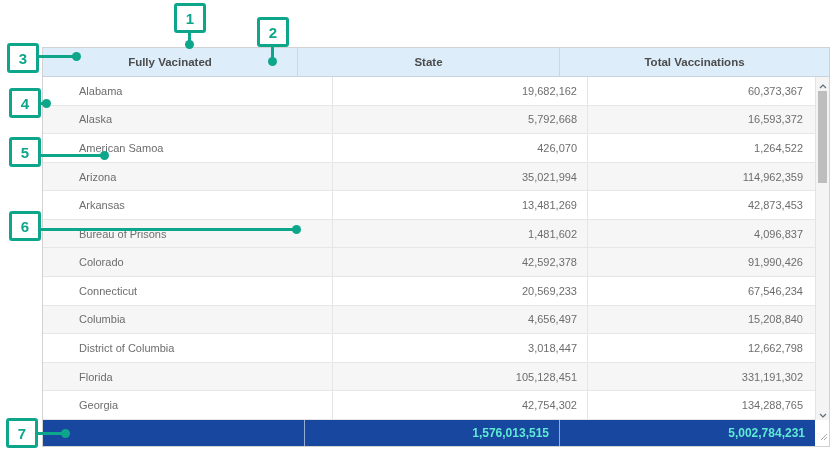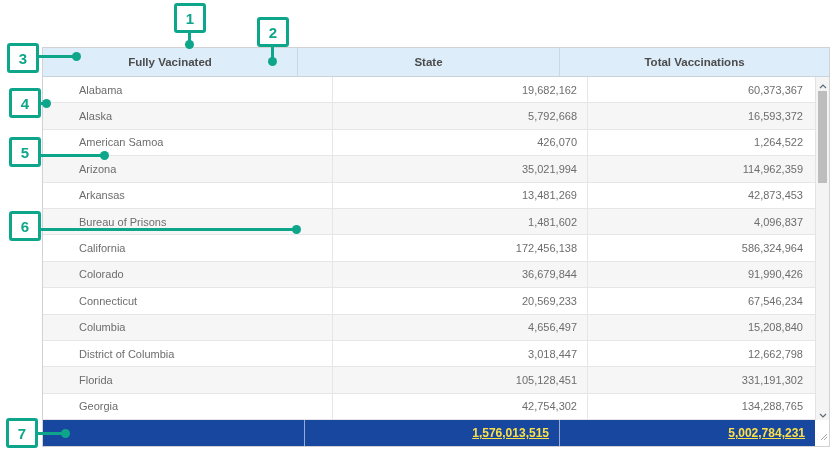--- a/index.html
+++ b/index.html
@@ -40,22 +40,22 @@
     background:#f4f4f4;border-left:1px solid #e3e3e3;box-sizing:border-box;z-index:3;
   }
   .scroll-btn{position:absolute;left:0;width:13px;height:12px;display:flex;align-items:center;justify-content:center;}
   .scroll-btn.up{top:1px;}
   .scroll-btn.down{bottom:1px;}
   .vthumb{position:absolute;left:2px;width:9px;top:14px;height:92px;background:#bdbdbd;}
   
   .summary-row{height:26px;flex:0 0 26px;display:flex;background:#17479e;}
   .sum-cell{
     display:flex;align-items:center;justify-content:flex-end;
-    color:#fde047;font-size:12px;font-weight:bold;
-    border-right:1px solid rgba(255,255,255,0.55);box-sizing:border-box;padding-right:10px;text-decoration:underline;
+    color:#5eead4;font-size:12px;font-weight:bold;
+    border-right:1px solid rgba(255,255,255,0.55);box-sizing:border-box;padding-right:10px;
   }
   .sum-cell.s1{width:262px;flex:0 0 262px;}
   .sum-cell.s2{width:255px;flex:0 0 255px;}
   .sum-cell.s3{flex:1;border-right:none;}
   .sum-corner{flex:0 0 14px;background:#ffffff;position:relative;}
   .grip{position:absolute;right:1px;bottom:1px;}
   
   .callout{
     position:absolute;width:26px;height:24px;background:#fff;
     border:3px solid #0da68a;border-radius:3px;color:#0da68a;
@@ -101,28 +101,23 @@
       <div class="row">
         <div class="cell state c1">Arkansas</div>
         <div class="cell num c2">13,481,269</div>
         <div class="cell num c3">42,873,453</div>
       </div>
       <div class="row alt">
         <div class="cell state c1">Bureau of Prisons</div>
         <div class="cell num c2">1,481,602</div>
         <div class="cell num c3">4,096,837</div>
       </div>
-      <div class="row">
-        <div class="cell state c1">California</div>
-        <div class="cell num c2">172,456,138</div>
-        <div class="cell num c3">586,324,964</div>
-      </div>
       <div class="row alt">
         <div class="cell state c1">Colorado</div>
-        <div class="cell num c2">36,679,844</div>
+        <div class="cell num c2">42,592,378</div>
         <div class="cell num c3">91,990,426</div>
       </div>
       <div class="row">
         <div class="cell state c1">Connecticut</div>
         <div class="cell num c2">20,569,233</div>
         <div class="cell num c3">67,546,234</div>
       </div>
       <div class="row alt">
         <div class="cell state c1">Columbia</div>
         <div class="cell num c2">4,656,497</div>

